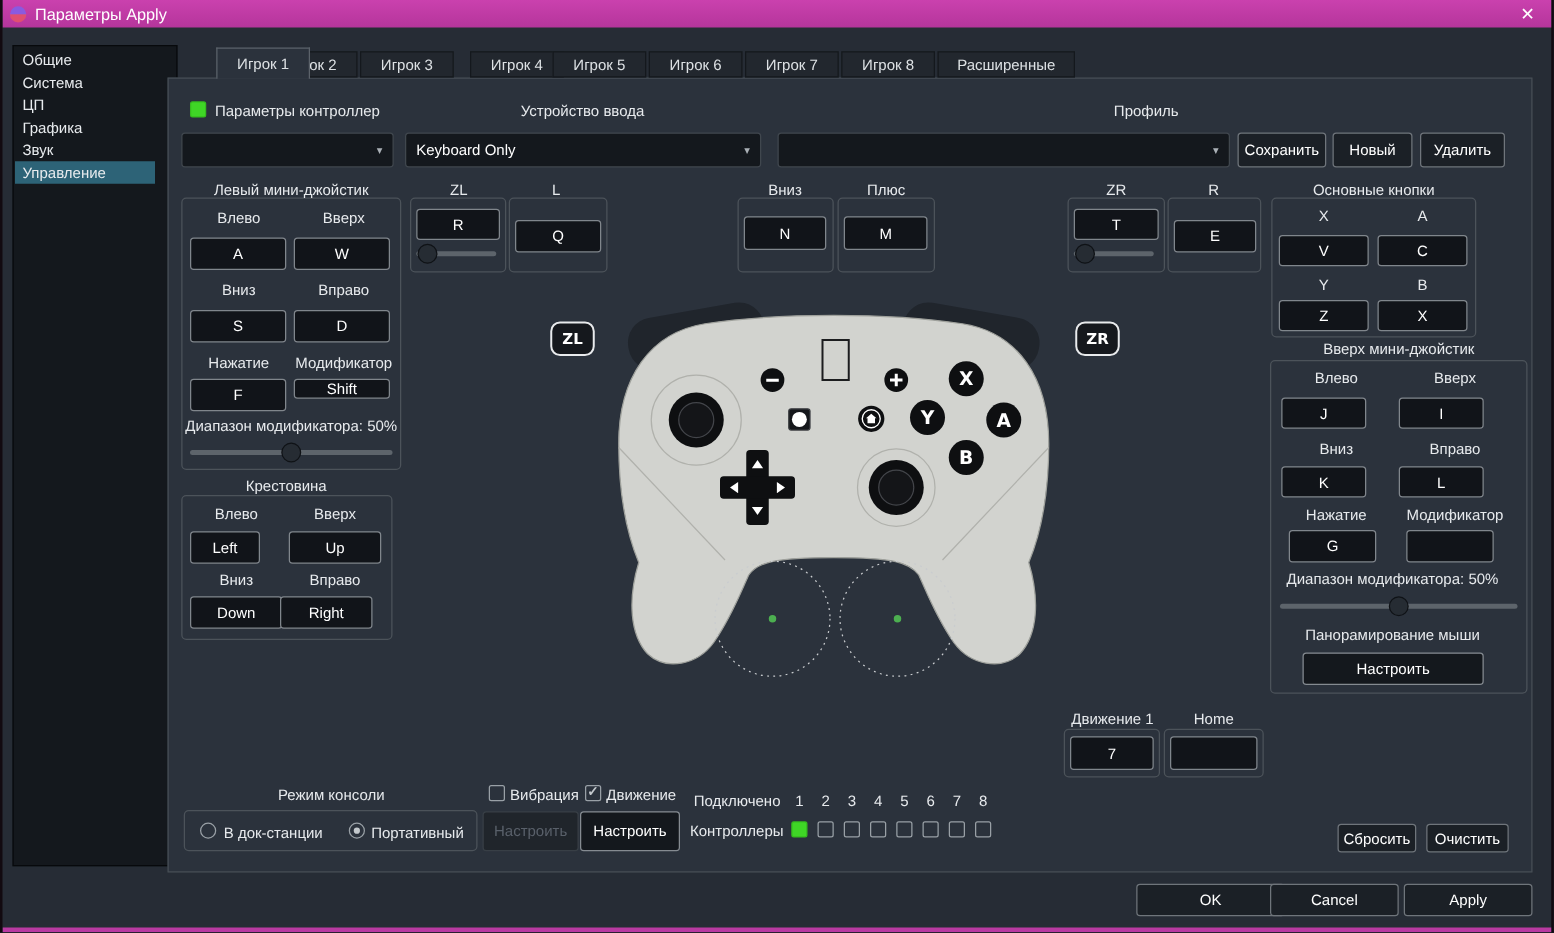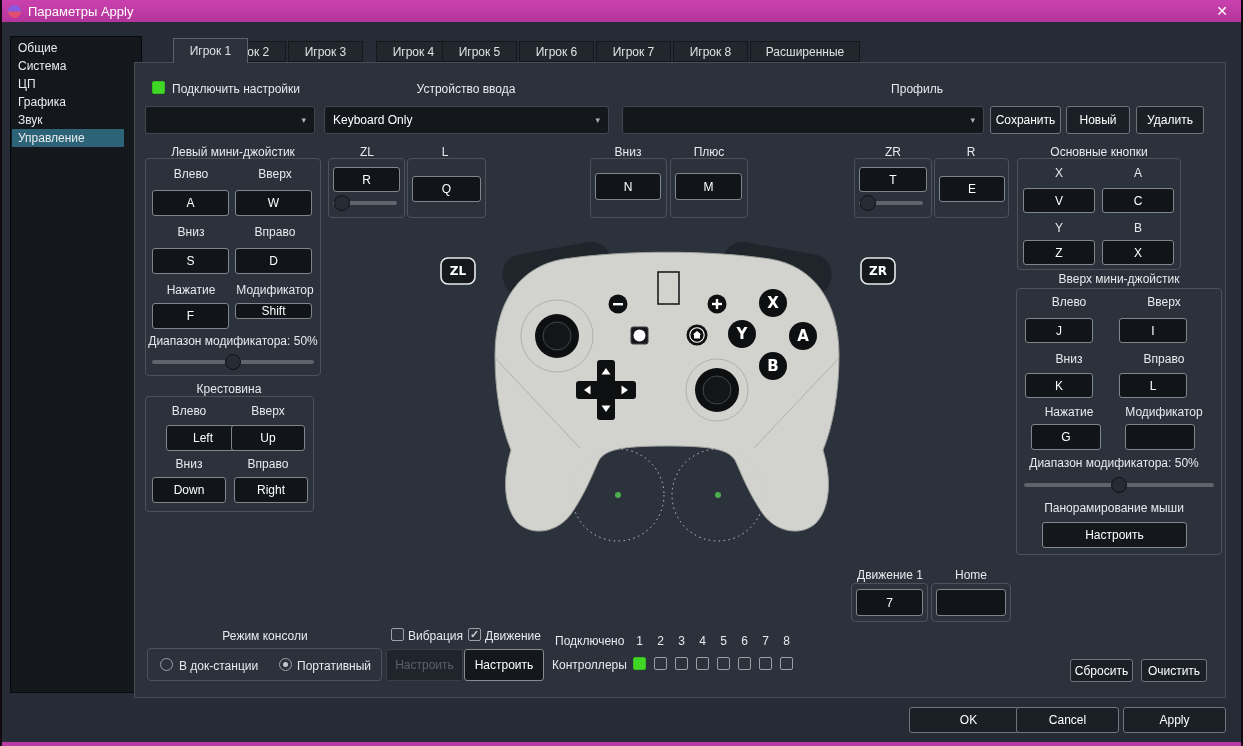--- a/index.html
+++ b/index.html
@@ -77,21 +77,21 @@
   <div class="tab" style="left:374px;width:75px">Игрок 4</div>
   <div class="tab" style="left:440px;width:75px">Игрок 5</div>
   <div class="tab" style="left:517px;width:75px">Игрок 6</div>
   <div class="tab" style="left:594px;width:75px">Игрок 7</div>
   <div class="tab" style="left:671px;width:75px">Игрок 8</div>
   <div class="tab" style="left:748px;width:110px">Расширенные</div>
 
   <div class="panel"></div>
 
   <div class="cb green" style="left:150px;top:81px"></div>
-  <div class="lbl left" style="left:170px;top:82px">Подключить настройки</div>
+  <div class="lbl left" style="left:170px;top:82px">Параметры контроллер</div>
   <div class="lbl" style="left:404px;top:82px;width:120px">Устройство ввода</div>
   <div class="lbl" style="left:875px;top:82px;width:80px">Профиль</div>
 
   <div class="dd" style="left:143px;top:106px;width:170px;height:28px">
     <span></span>
     <span class="arr">▾</span>
   </div>
   <div class="dd" style="left:322px;top:106px;width:285px;height:28px">
     <span>Keyboard Only</span>
     <span class="arr">▾</span>
@@ -121,26 +121,26 @@
   <div class="lbl" style="left:141px;top:334px;width:180px">Диапазон модификатора: 50%</div>
   <div class="sl" style="left:150px;top:356px;width:162px;height:12px">
     <div class="track"></div>
     <div class="hnd" style="left:50%"></div>
   </div>
 
   <div class="lbl" style="left:157px;top:382px;width:140px">Крестовина</div>
   <div class="grp" style="left:143px;top:396px;width:169px;height:116px"></div>
   <div class="lbl" style="left:152px;top:404px;width:70px">Влево</div>
   <div class="lbl" style="left:231px;top:404px;width:70px">Вверх</div>
-  <div class="kb" style="left:164px;top:425px;width:74px;height:26px">Left</div>
+  <div class="kb" style="left:150px;top:425px;width:56px;height:26px">Left</div>
   <div class="kb" style="left:229px;top:425px;width:74px;height:26px">Up</div>
   <div class="lbl" style="left:152px;top:457px;width:70px">Вниз</div>
   <div class="lbl" style="left:231px;top:457px;width:70px">Вправо</div>
   <div class="kb" style="left:150px;top:477px;width:74px;height:26px">Down</div>
-  <div class="kb" style="left:232px;top:477px;width:74px;height:26px">Right</div>
+  <div class="kb" style="left:222px;top:477px;width:74px;height:26px">Right</div>
 
   <div class="lbl" style="left:340px;top:145px;width:50px">ZL</div>
   <div class="lbl" style="left:418px;top:145px;width:50px">L</div>
   <div class="grp" style="left:326px;top:158px;width:77px;height:60px"></div>
   <div class="grp" style="left:405px;top:158px;width:79px;height:60px"></div>
   <div class="kb" style="left:331px;top:167px;width:67px;height:25px">R</div>
   <div class="sl" style="left:331px;top:196px;width:64px;height:14px">
     <div class="track"></div>
     <div class="hnd" style="left:9px"></div>
   </div>

